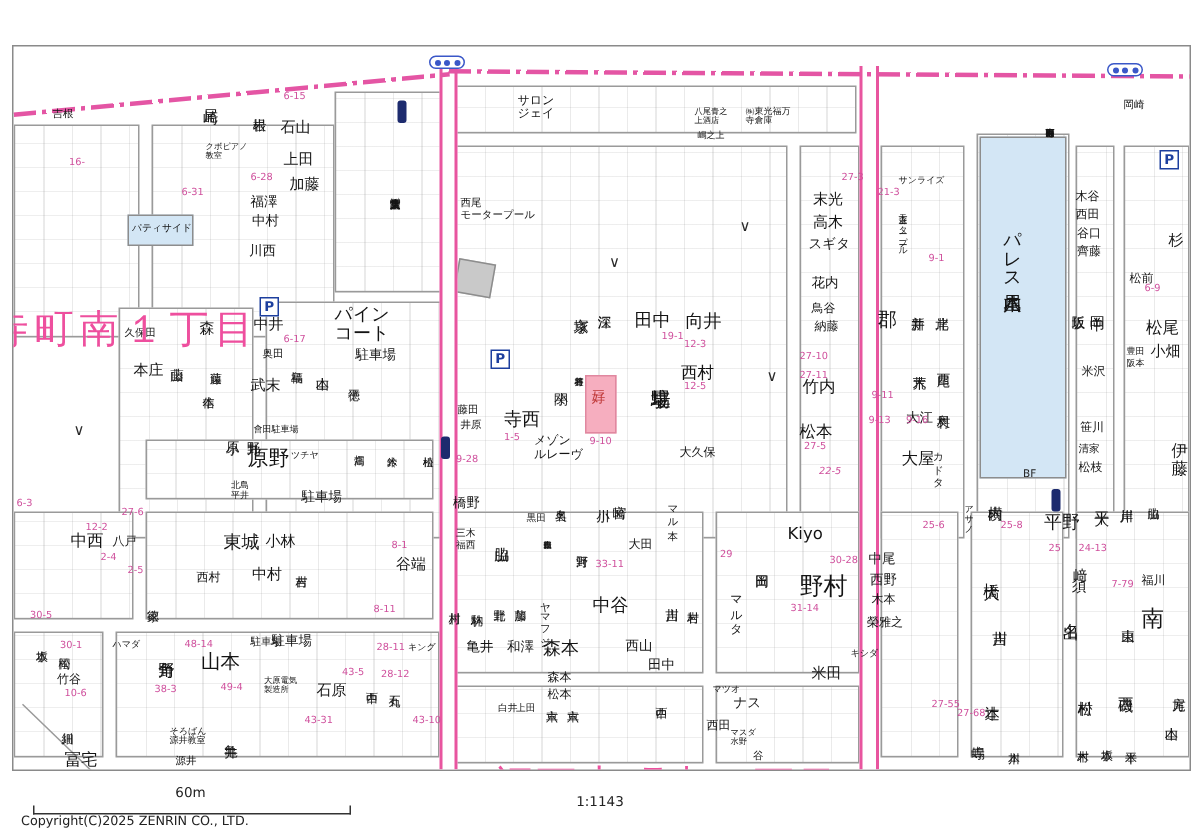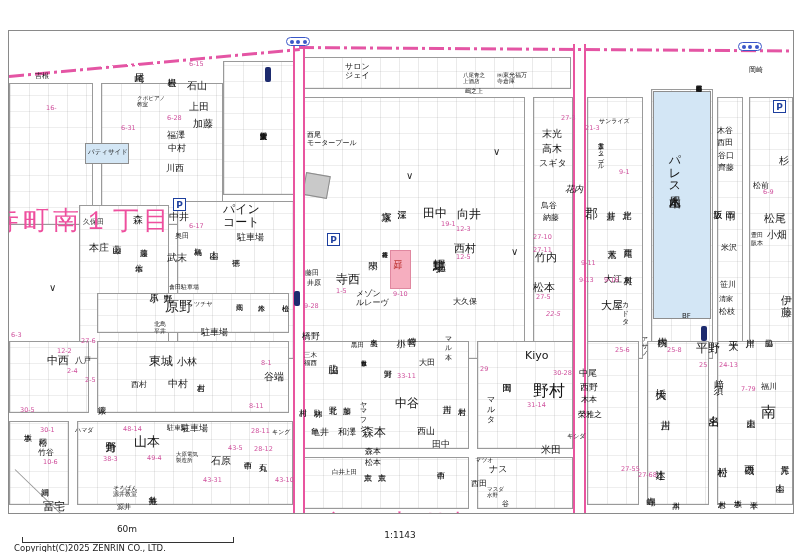--- a/index.html
+++ b/index.html
@@ -149,21 +149,21 @@
       <div class="lbl" style="left: 444px; top: 267px; font-size: 8px; color: rgb(20, 20, 20);">大久保</div>
       <div class="lbl" style="left: 576px; top: 176px; font-size: 13px; color: rgb(20, 20, 20);">郡</div>
       <div class="lbl v" style="left: 597px; top: 173px; font-size: 9px; color: rgb(20, 20, 20);">新井</div>
       <div class="lbl v" style="left: 613px; top: 173px; font-size: 9px; color: rgb(20, 20, 20);">北岸</div>
       <div class="lbl v" style="left: 598px; top: 212px; font-size: 9px; color: rgb(20, 20, 20);">荒木</div>
       <div class="lbl v" style="left: 614px; top: 211px; font-size: 9px; color: rgb(20, 20, 20);">西尾</div>
       <div class="lbl v" style="left: 614px; top: 238px; font-size: 9px; color: rgb(20, 20, 20);">奥村</div>
       <div class="lbl" style="left: 595px; top: 244px; font-size: 9px; color: rgb(20, 20, 20);">大江</div>
       <div class="lbl" style="left: 592px; top: 269px; font-size: 11px; color: rgb(20, 20, 20);">大屋</div>
       <div class="lbl v" style="left: 612px; top: 266px; font-size: 7px; color: rgb(20, 20, 20);">カドタ</div>
-      <div class="lbl" style="left: 556px; top: 154px; font-size: 9px; color: rgb(20, 20, 20); font-style: italic;">花内</div>
+      <div class="lbl" style="left: 532px; top: 154px; font-size: 9px; color: rgb(20, 20, 20);">花内</div>
       <div class="lbl" style="left: 532px; top: 171px; font-size: 8px; color: rgb(20, 20, 20);">鳥谷</div>
       <div class="lbl" style="left: 534px; top: 183px; font-size: 8px; color: rgb(20, 20, 20); text-align: center;">納藤</div>
       <div class="lbl" style="left: 526px; top: 221px; font-size: 11px; color: rgb(20, 20, 20);">竹内</div>
       <div class="lbl" style="left: 524px; top: 251px; font-size: 11px; color: rgb(20, 20, 20);">松本</div>
       <div class="lbl v" style="left: 660px; top: 115px; font-size: 12px; color: rgb(20, 20, 20);">パレス八尾山本</div>
       <div class="lbl v" style="left: 704px; top: 172px; font-size: 9px; color: rgb(20, 20, 20);">坂阪</div>
       <div class="lbl v" style="left: 716px; top: 172px; font-size: 10px; color: rgb(20, 20, 20);">岡中</div>
       <div class="lbl" style="left: 712px; top: 213px; font-size: 8px; color: rgb(20, 20, 20);">米沢</div>
       <div class="lbl" style="left: 711px; top: 250px; font-size: 8px; color: rgb(20, 20, 20);">笹川</div>
       <div class="lbl" style="left: 710px; top: 265px; font-size: 7px; color: rgb(20, 20, 20);">清家</div>

